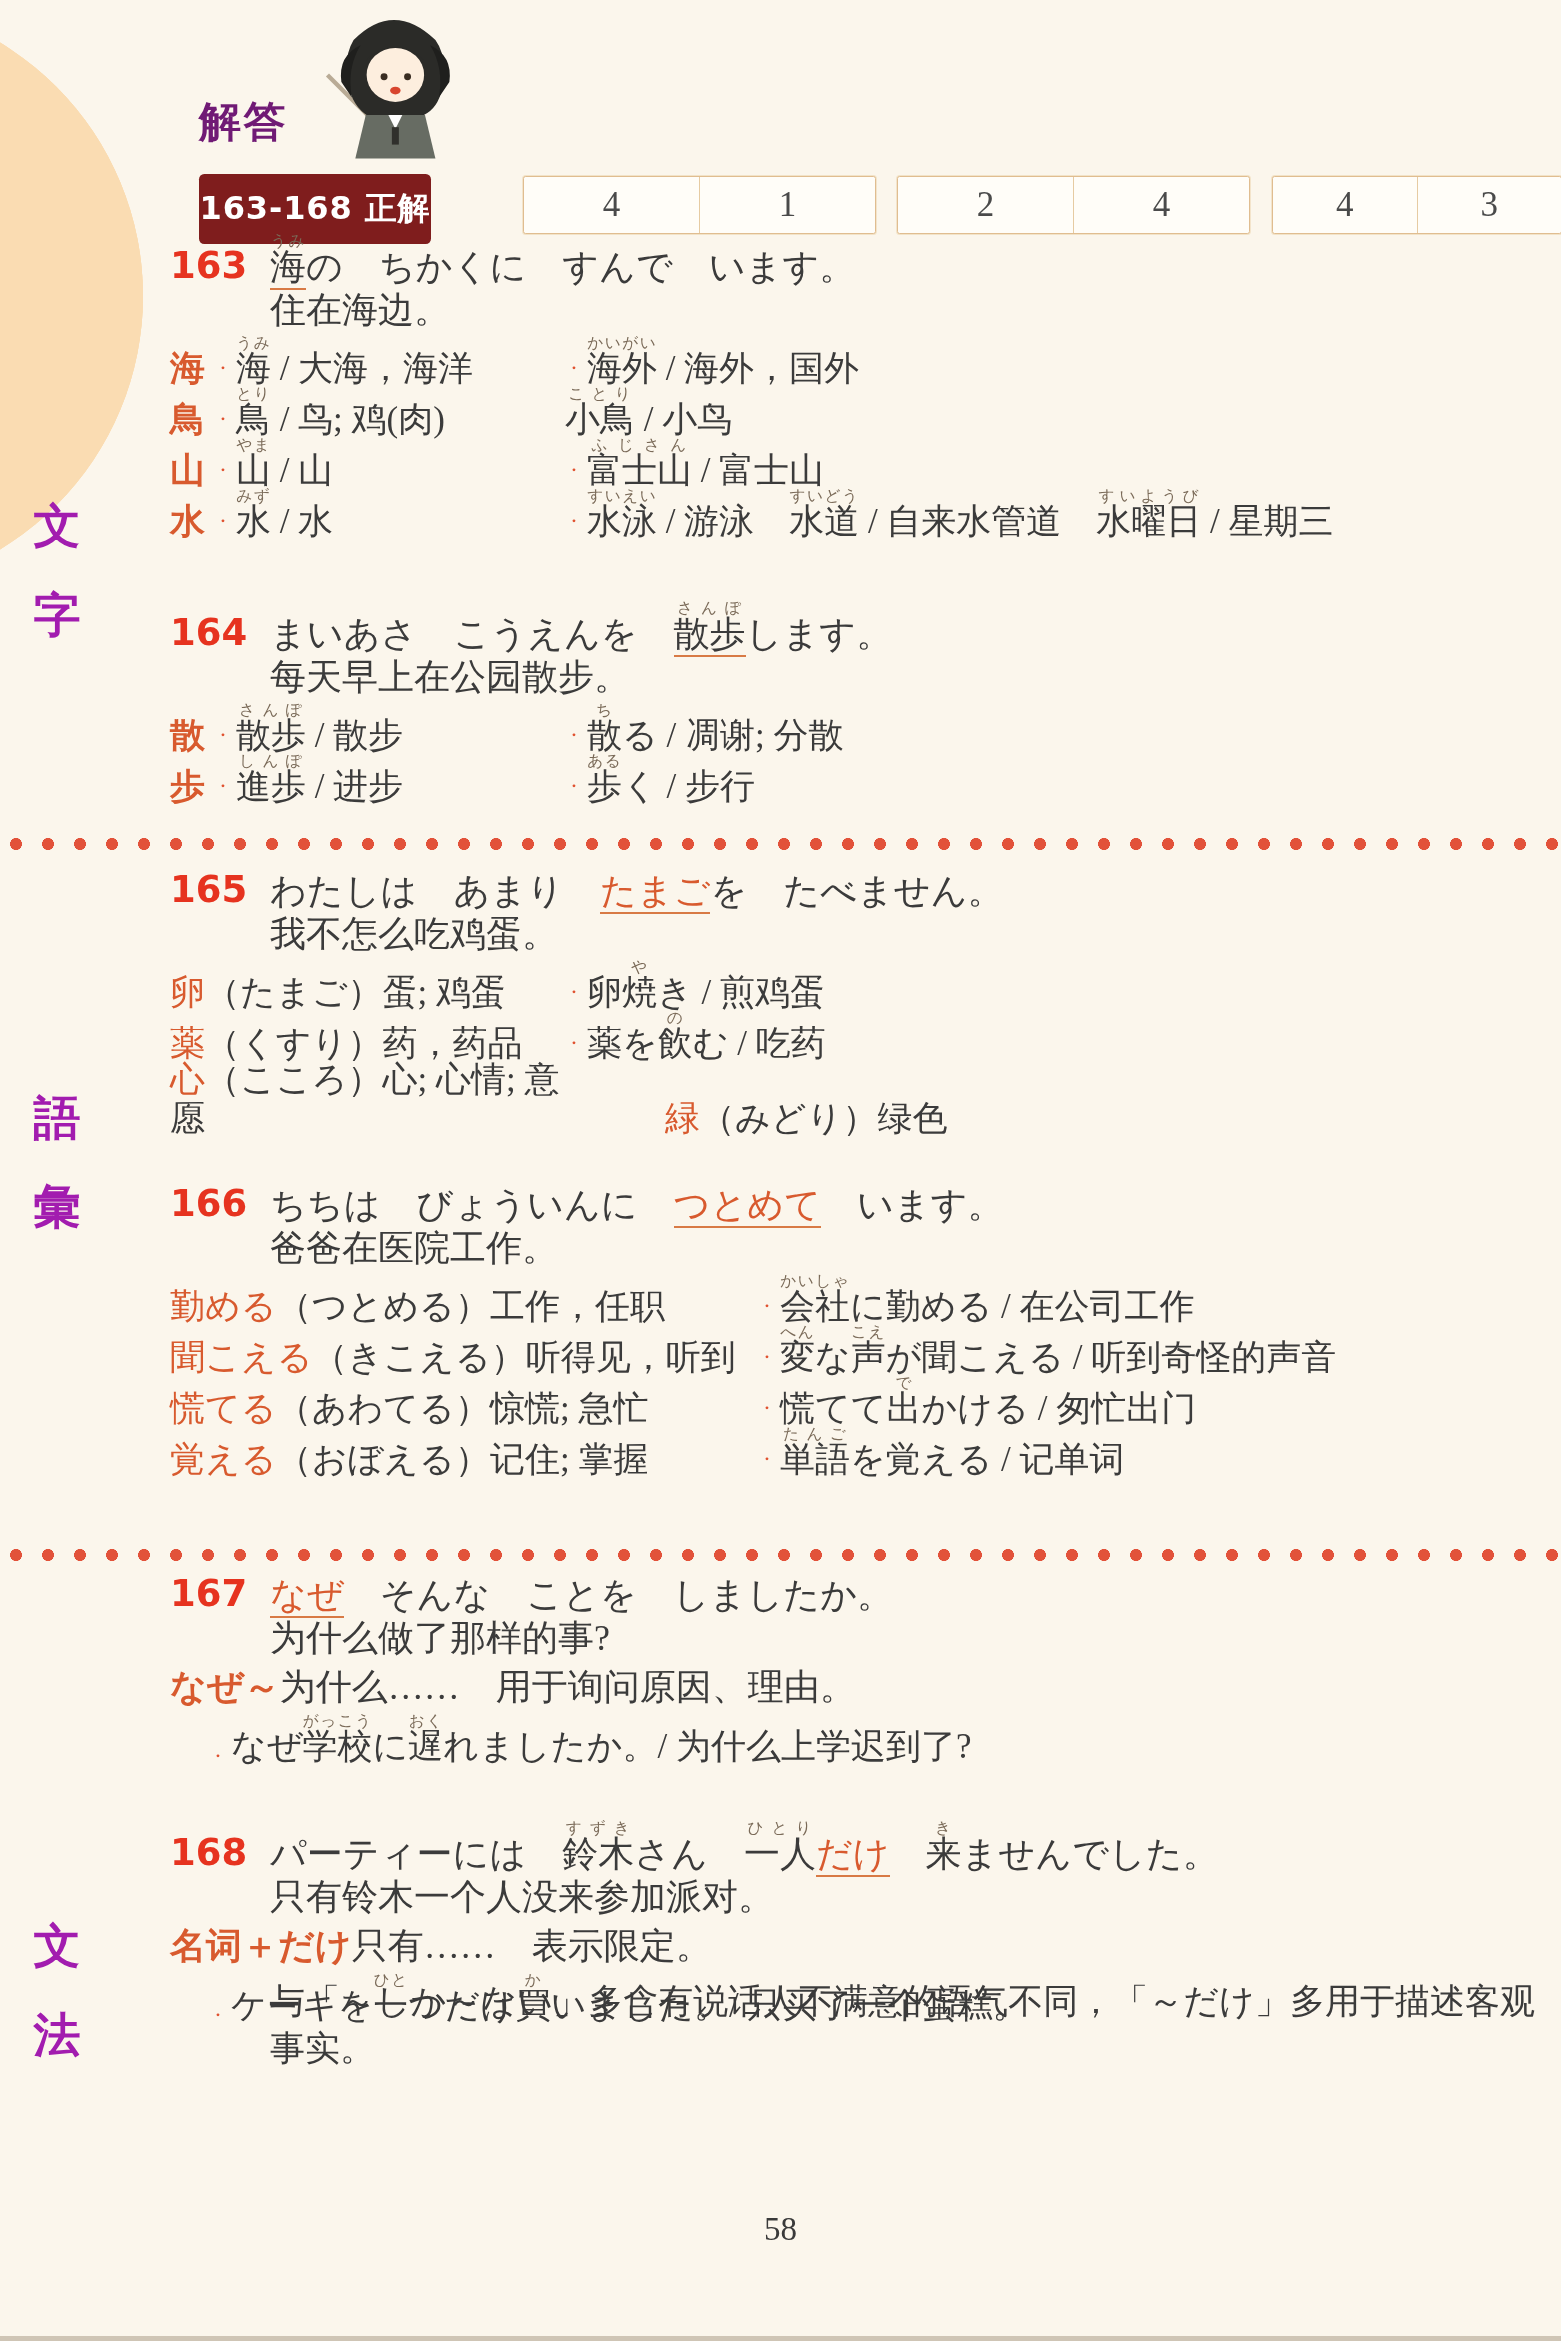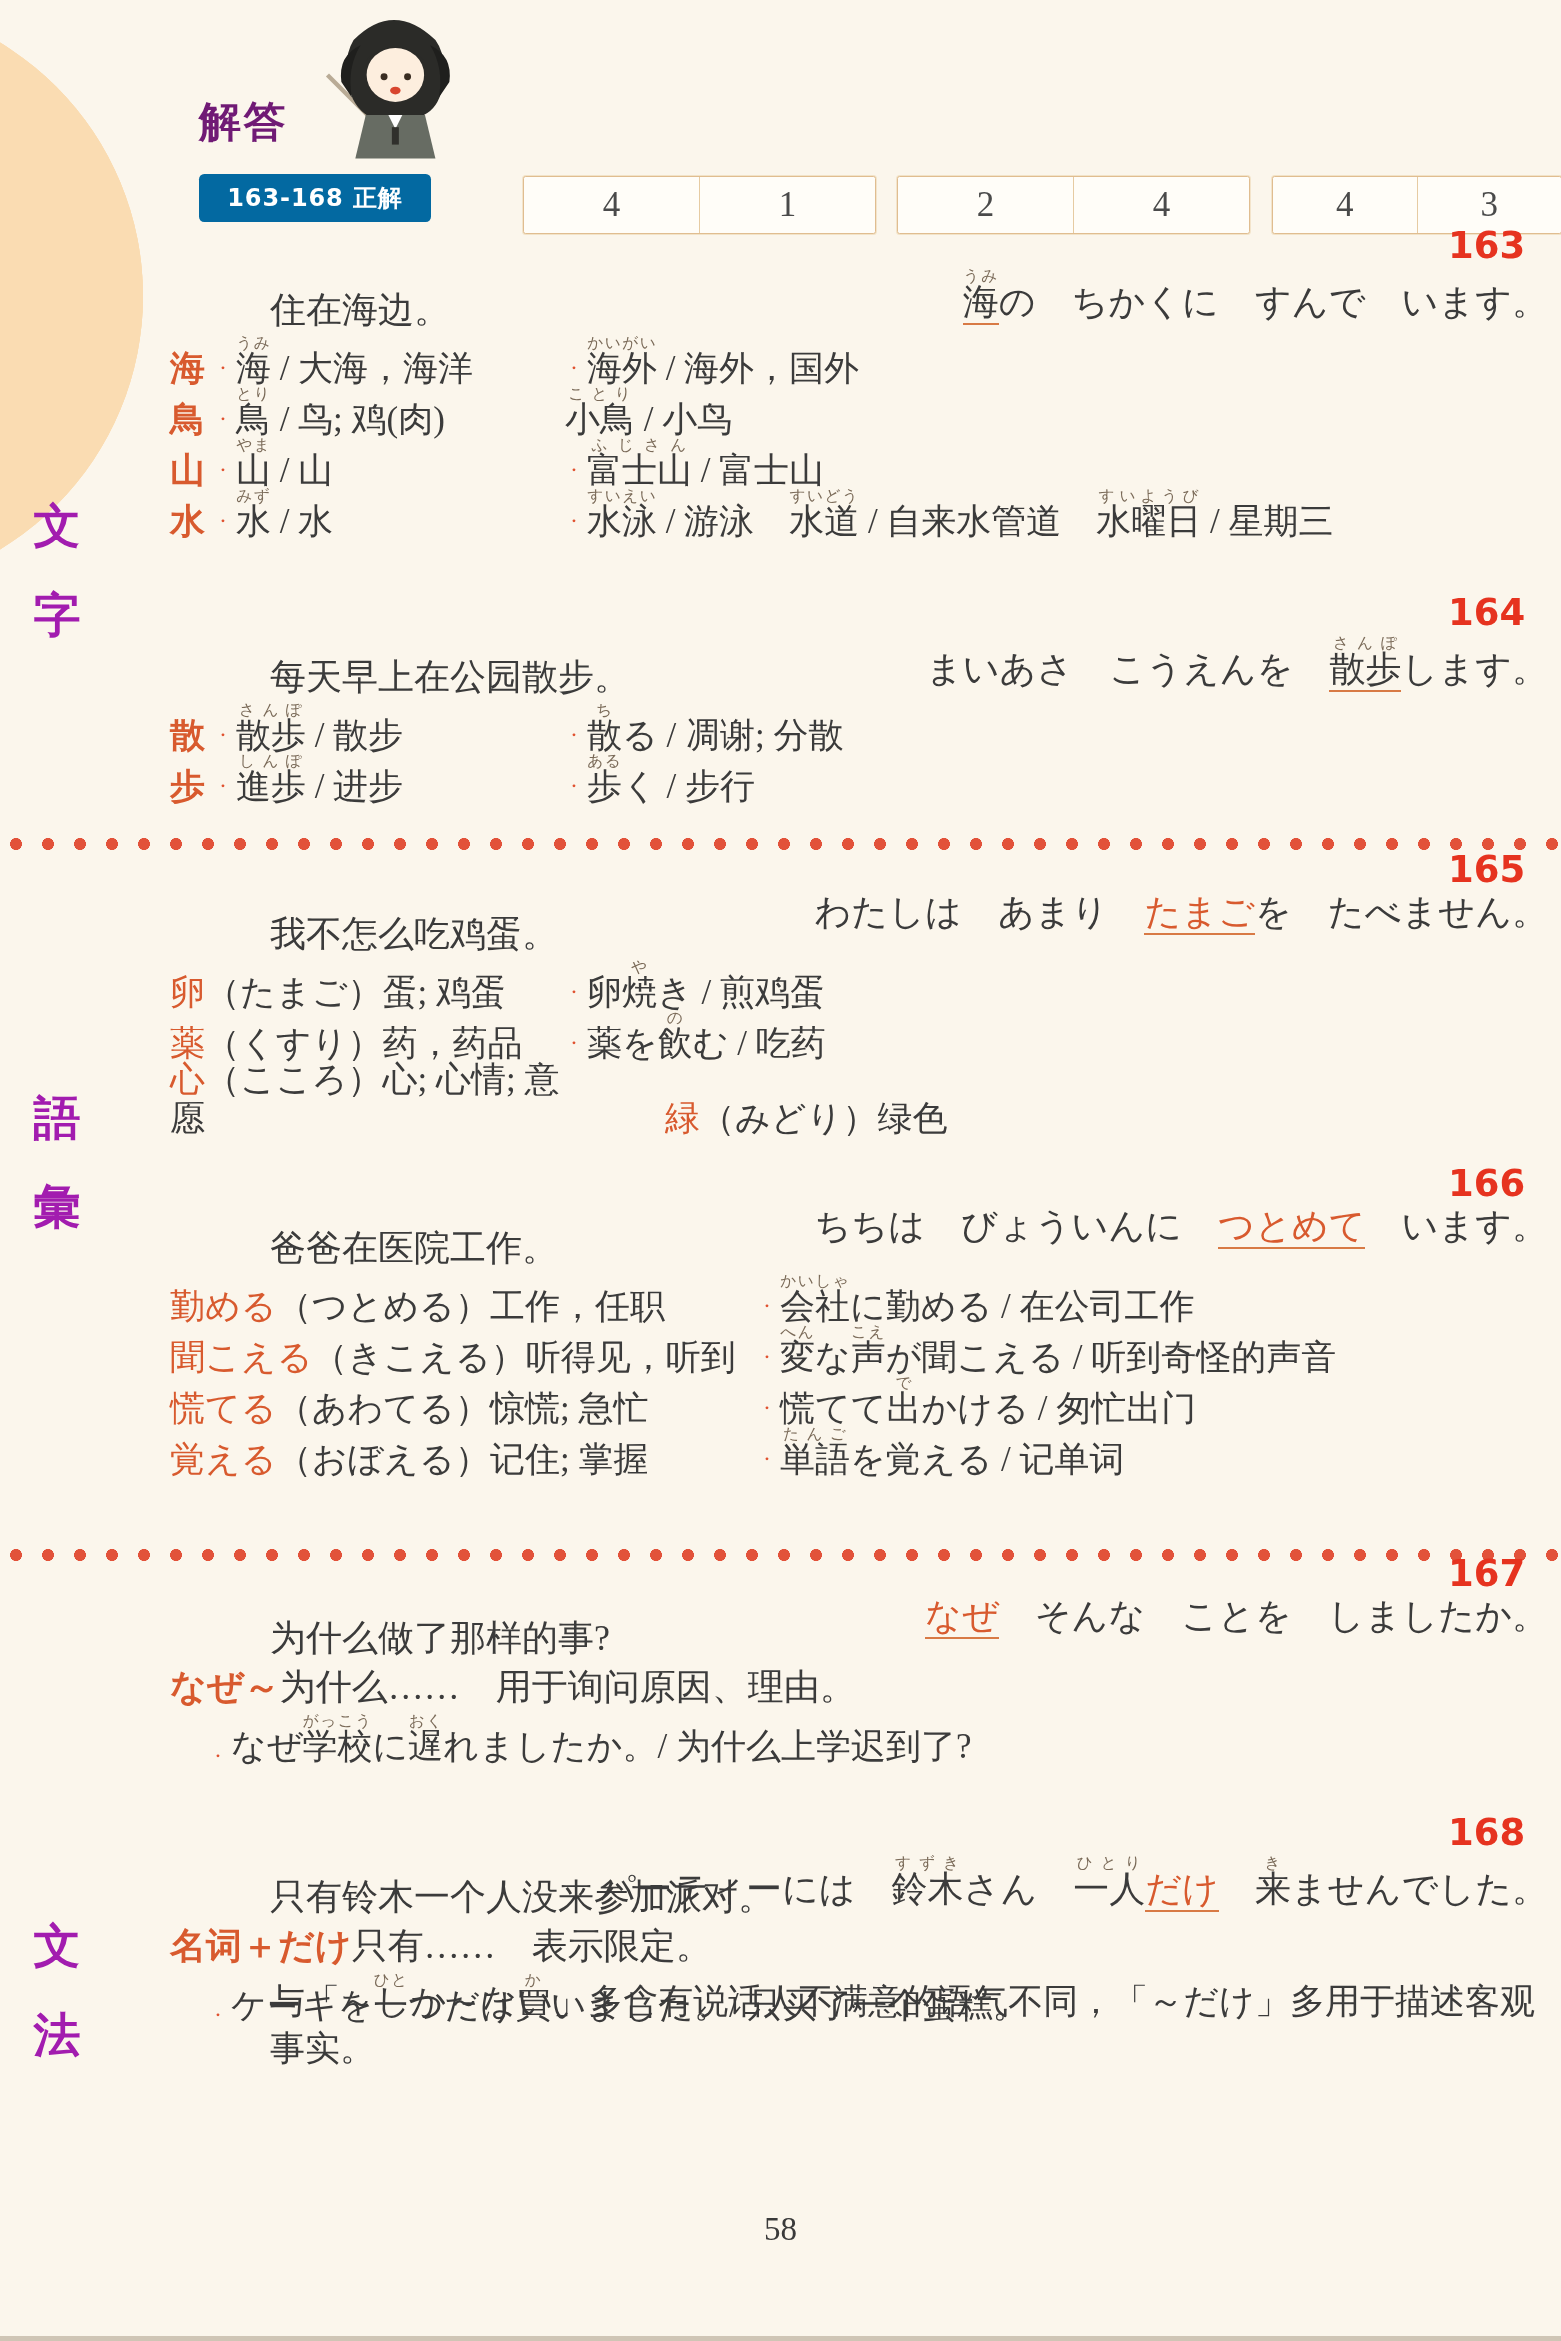--- a/index.html
+++ b/index.html
@@ -11,39 +11,39 @@
   .blob{position:absolute;left:-449px;width:592px;height:592px;border-radius:50%;background:#fadcb2;}
   .side-label{position:absolute;left:30px;width:54px;text-align:center;font-size:47px;line-height:89px;
               font-weight:bold;color:#a21caf;font-family:"DejaVu Sans",sans-serif;word-break:break-all;}
 
   
   .title{position:absolute;left:199px;top:94px;font-size:42px;font-weight:bold;color:#701a75;
          font-family:"DejaVu Sans",sans-serif;letter-spacing:2.6px;}
   .teacher{position:absolute;left:303px;top:7px;}
 
   
-  .badge{position:absolute;left:199px;top:174px;width:232px;height:48px;background:#0369a1;color:#fff;
-         font-family:"DejaVu Sans",sans-serif;font-weight:bold;font-size:24px;display:flex;align-items:center;
+  .badge{position:absolute;left:199px;top:174px;width:232px;height:70px;background:#7f1d1d;color:#fff;
+         font-family:"DejaVu Sans",sans-serif;font-weight:bold;font-size:32px;display:flex;align-items:center;
          justify-content:center;border-radius:5.2px;letter-spacing:0.9px;}
   .agroup{position:absolute;top:176px;height:56px;border:1.7px solid #e0bd90;border-radius:2.6px;display:flex;background:#fffdf8;box-shadow:0 0 0 0.9px #f2e3c8;}
   #g1{left:523px;width:351px}#g2{left:897px;width:351px}#g3{left:1272px;width:288px}
   .acell{flex:1;display:flex;align-items:center;justify-content:center;font-size:35px;color:#4a4a4a;}
   .acell + .acell{border-left:1.7px solid #e6cba2;}
 
   
   .divider{position:absolute;left:0;right:0;height:15.7px;
            background-image:radial-gradient(circle,#e2523a 0 5.7px,rgba(0,0,0,0) 6.1px);
            background-size:32px 15.7px;background-repeat:repeat-x;}
   #div1{top:836px}#div2{top:1547px}
 
   
   .section{position:absolute;left:170px;right:13px;}
   #s163{top:225px}#s164{top:592px}#s165{top:849px}#s166{top:1163px}#s167{top:1553px}#s168{top:1812px}
 
-  .qline{display:flex;align-items:flex-end;height:63px;font-size:36px;line-height:1.15;flex-direction:column;}
+  .qline{display:flex;align-items:flex-end;height:63px;font-size:36px;line-height:1.15;}
   .num{flex:none;width:100px;color:#e6331f;font-weight:bold;font-size:37px;font-family:"DejaVu Sans",sans-serif;}
   .trline{display:flex;align-items:flex-end;height:47px;padding-left:100px;font-size:36px;text-align:right;}
 
   .vrow{display:grid;grid-template-columns:44px 351px 1fr;align-items:end;height:51px;font-size:35px;line-height:1.1;}
   .vhead{color:#d85a2e;font-weight:bold;}
   .lrow{display:grid;grid-template-columns:395px 1fr;align-items:end;height:51px;font-size:35px;line-height:1.1;}
   .lrow66{grid-template-columns:588px 1fr;}
   .rindent{padding-left:100px;}
 
   .note{display:flex;align-items:flex-end;height:49px;font-size:36px;}

